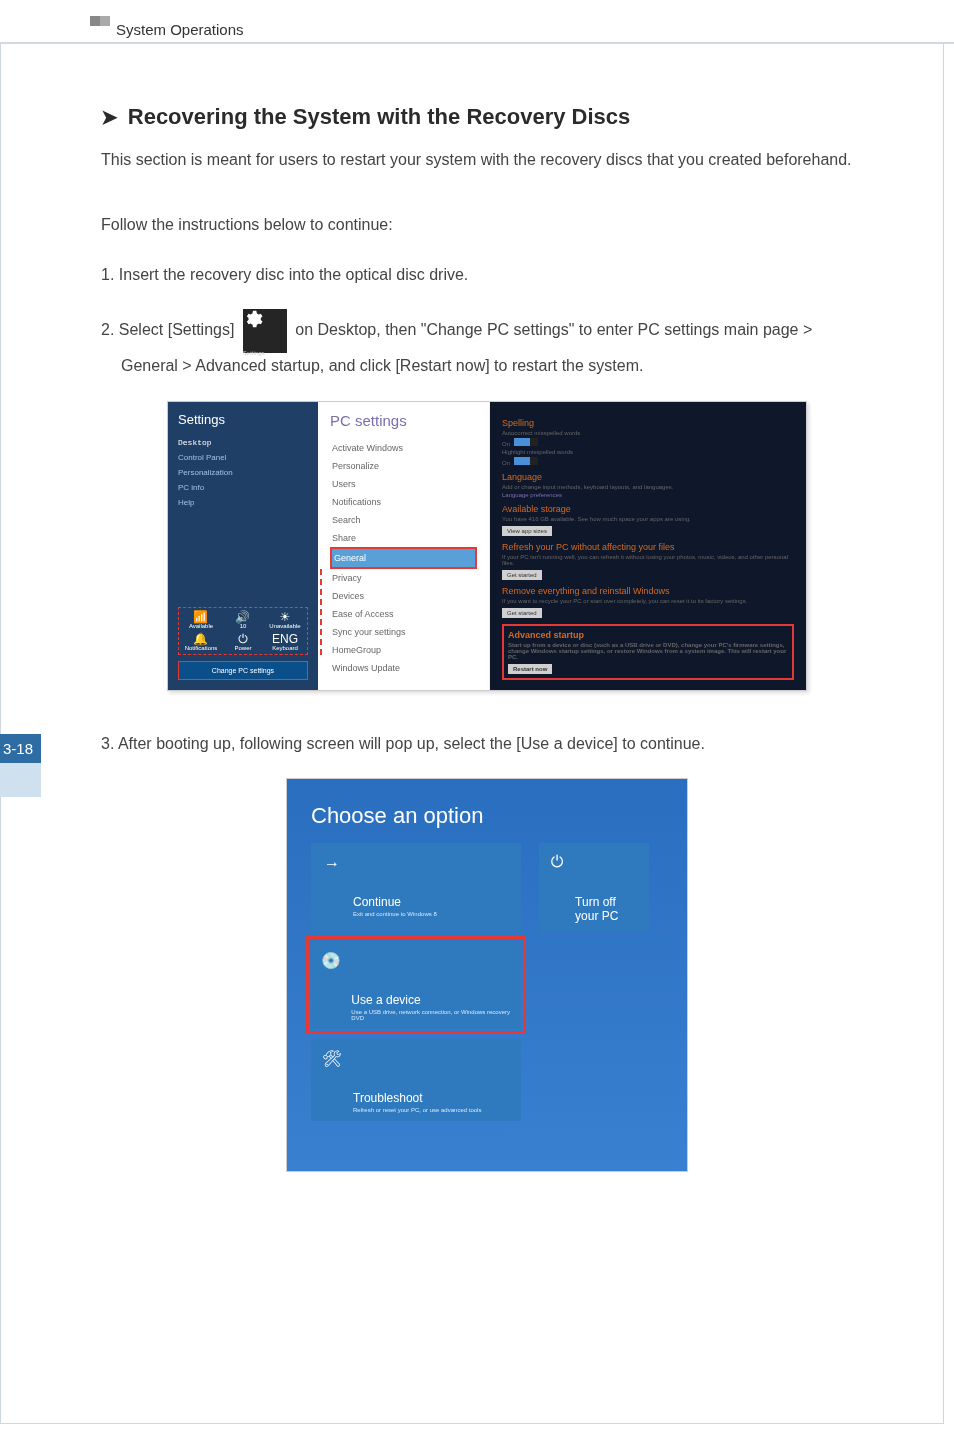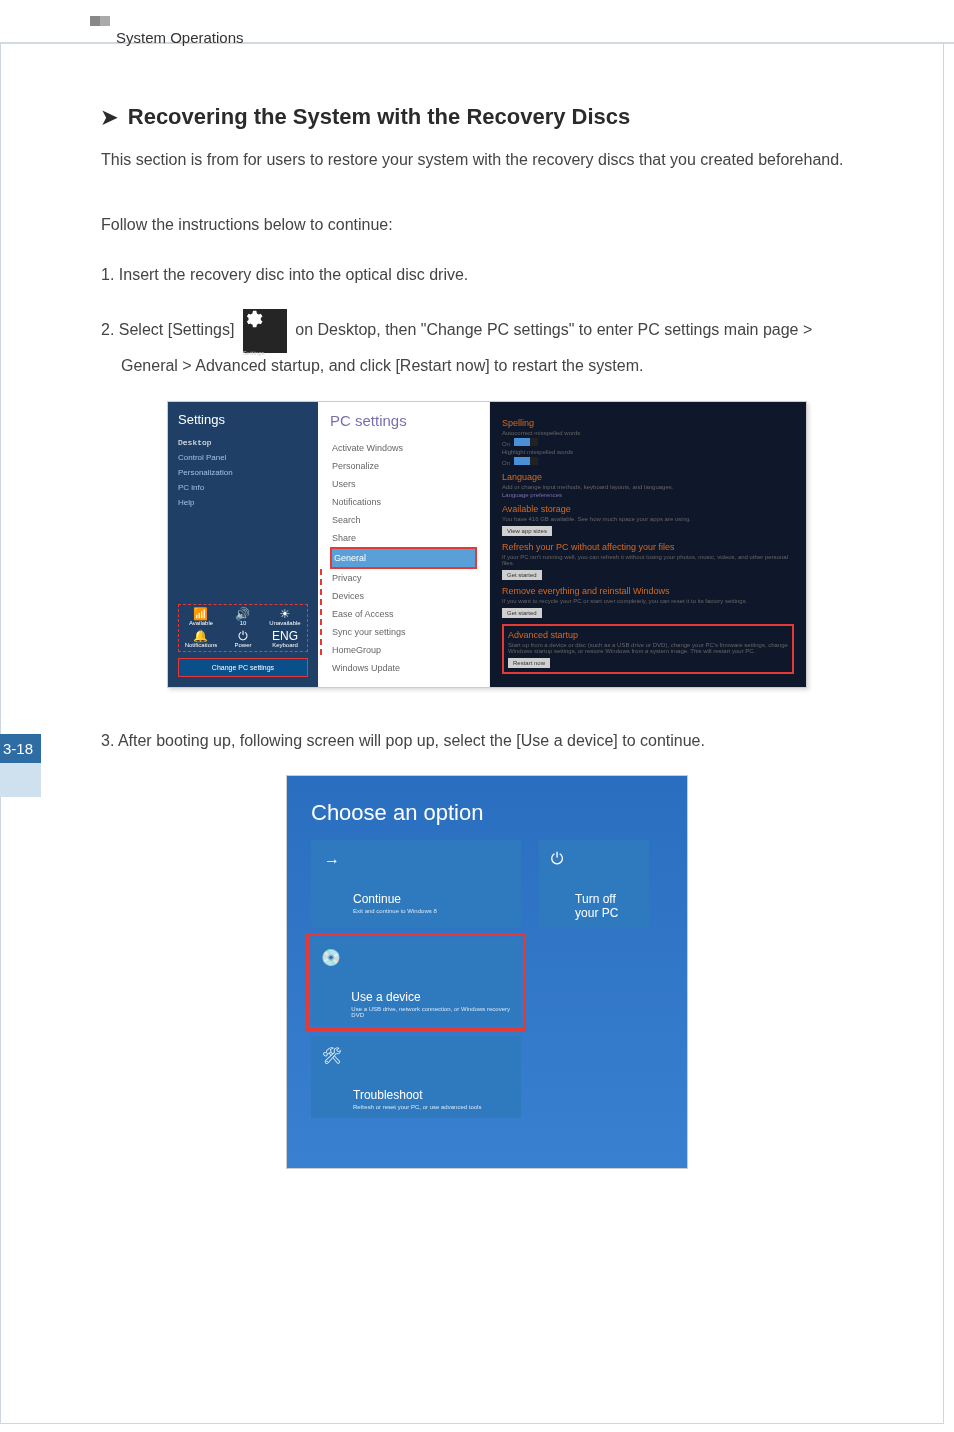--- a/index.html
+++ b/index.html
@@ -22,21 +22,21 @@
   .chapter-marker {
     width: 20px;
     height: 10px;
     background: linear-gradient(90deg, #888 0 50%, #aaa 50% 100%);
     margin-right: 10px;
   }
   .chapter-title {
     font-size: 15px;
     color: #fff;
     background: #3a6ea5;
-    padding: 16px 14px 0 6px;
+    padding: 8px 14px 0 6px;
     line-height: 44px;
     height: 32px;
     position: absolute;
     left: 110px;
     top: 0;
     background: none;
     color: #333;
   }
   
   .page-frame {
@@ -184,21 +184,21 @@
     background: #0f172a;
     padding: 10px 12px;
     color: #555;
   }
   .fig1-right .hd { color: #d66a1e; font-size: 9px; margin: 6px 0 2px; }
   .fig1-right .sub { font-size: 6px; color: #666; margin-bottom: 2px; }
   .toggle { display: inline-block; width: 24px; height: 8px; background: #4a90d9; position: relative; margin-left: 4px; }
   .toggle::after { content: ""; position: absolute; right: 0; top: 0; width: 8px; height: 8px; background: #222; }
   .fig1-right .lk { color: #7b6eaf; font-size: 6px; }
   .fig1-right .btn { display: inline-block; background: #d0d0d0; color: #333; font-size: 6px; padding: 2px 5px; margin-top: 2px; }
-  .adv-box { border: 2px solid #e53935; padding: 4px; margin-top: 6px; }
+  .adv-box { border: 2px solid #e53935; padding: 4px; margin-top: 6px; font-weight: bold; }
   .conn-line {
     position: relative;
   }
   .dash-vert {
     border-left: 2px dashed #e53935;
     height: 86px;
     position: absolute;
     left: -10px;
     top: 0;
   }
@@ -242,21 +242,21 @@
     <div class="page-tab-top"></div>
     <div class="page-tab-num">3-18</div>
     <div class="page-tab-below"></div>
     <div class="page-tab-bottom"></div>
   </div>
 
   <h2 class="section-title">
     <span class="arrowhead">➤</span><span>Recovering the System with the Recovery Discs</span>
   </h2>
 
-  <p class="para">This section is from for users to restore your system with the recovery discs that you created beforehand.</p>
+  <p class="para">This section is meant for users to restart your system with the recovery discs that you created beforehand.</p>
 
   <p class="instr">Follow the instructions below to continue:</p>
 
   <p class="step">1. Insert the recovery disc into the optical disc drive.</p>
 
   <p class="step">
     <span>2. Select [Settings] </span>
     <span class="inline-icon settings-tile">
       <svg viewBox="0 0 24 24">
           <path d="M12 8a4 4 0 100 8 4 4 0 000-8zm9.4 4a7.5 7.5 0 00-.1-1.3l2.1-1.6-2-3.5-2.5 1a7.7 7.7 0 00-2.2-1.3L16 2h-4l-.7 3.3a7.7 7.7 0 00-2.2 1.3l-2.5-1-2 3.5 2.1 1.6A7.5 7.5 0 006.6 12c0 .4 0 .9.1 1.3l-2.1 1.6 2 3.5 2.5-1c.7.6 1.4 1 2.2 1.3L12 22h4l.7-3.3c.8-.3 1.5-.7 2.2-1.3l2.5 1 2-3.5-2.1-1.6c.1-.4.1-.9.1-1.3z"></path>

